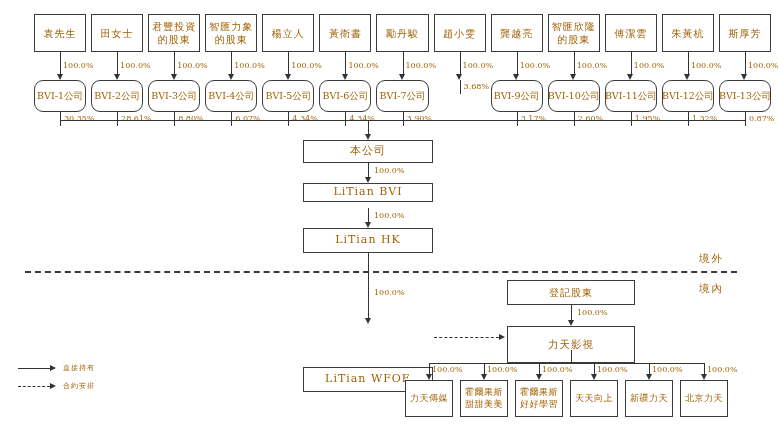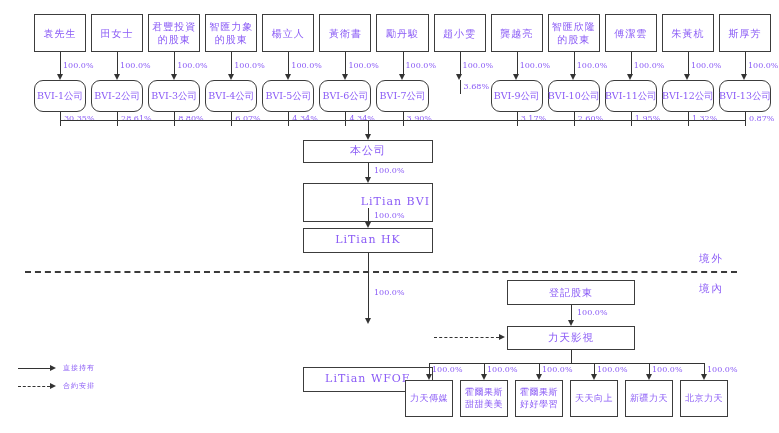--- a/index.html
+++ b/index.html
@@ -1,18 +1,18 @@
 <!DOCTYPE html>
 <html><head>
 <meta charset="utf-8">
 <style>
   html,body { margin:0; padding:0; background:#fff; }
   .stage {
     position:relative; width:779px; height:433px; background:#fff; overflow:hidden;
-    font-family:"DejaVu Serif","Liberation Serif",serif; color:#8b5cf6;
+    font-family:"DejaVu Serif","Liberation Serif",serif; color:#a16207;
   }
   .box {
     box-sizing:border-box; border:1px solid #3c3c3c; background:#fff;
     display:flex; align-items:center; justify-content:center; text-align:center;
     font-size:10px; line-height:1.3; letter-spacing:1px; padding:1px 2px;
   }
   
   .top-row { position:absolute; left:34px; top:14px; width:737px; display:flex; gap:5px; }
   .col { flex:1 1 0; display:flex; flex-direction:column; min-width:0; }
   .name-box { height:38px; }
@@ -33,21 +33,21 @@
   .vconn .ah { position:absolute; bottom:0; left:-3px; width:0; height:0;
                border-left:3.5px solid transparent; border-right:3.5px solid transparent; border-top:6px solid #333; }
   .vconn .lbl { position:absolute; left:6px; top:3px; font-size:8px; white-space:nowrap; }
   
   .chain-box { position:absolute; left:303px; width:130px; font-size:11px; }
   
   .sep { position:absolute; left:25px; top:271px; width:712px; border-top:2px dashed #3a3a3a; }
   .region-lbl { position:absolute; left:699px; font-size:10.5px; letter-spacing:2px; }
   
   .reg-box { position:absolute; left:507px; top:280px; width:128px; height:25px; font-size:10px; }
-  .litian-box { position:absolute; left:507px; top:326px; width:128px; height:24px; font-size:10.5px; }
+  .litian-box { position:absolute; left:507px; top:326px; width:128px; height:37px; font-size:10.5px; }
   .harrow { position:absolute; top:337px; left:434px; width:65px; border-top:1.5px dashed #333; }
   .harrow .ahr { position:absolute; right:-6px; top:-4.5px; width:0; height:0;
                  border-top:3.5px solid transparent; border-bottom:3.5px solid transparent; border-left:6px solid #333; }
   
   .bottom-row { position:absolute; left:405px; top:363px; width:323px; display:flex; gap:7px; }
   .bcol { flex:1 1 0; display:flex; flex-direction:column; min-width:0; }
   .b-arrow { position:relative; height:17px; }
   .b-arrow .pctA { top:2px; }
   .sub-box { height:37px; font-size:9px; letter-spacing:0.5px; }
   
@@ -308,21 +308,21 @@
   <div class="box chain-box" style="top:140px; height:23px;">
     <span>本公司</span>
   </div>
 
   <div class="vconn" style="left:368px; top:163px; height:20px;">
     <div class="stem"></div>
     <div class="ah"></div>
     <span class="lbl">100.0%</span>
   </div>
 
-  <div class="box chain-box" style="top:183px; height:39px;justify-content:flex-end;">
+  <div class="box chain-box" style="top:183px; height:19px;">
     <span>LiTian BVI</span>
   </div>
 
   <div class="vconn" style="left:368px; top:208px; height:20px;">
     <div class="stem"></div>
     <div class="ah"></div>
     <span class="lbl">100.0%</span>
   </div>
 
   <div class="box chain-box" style="top:228px; height:25px;justify-content:center;">

